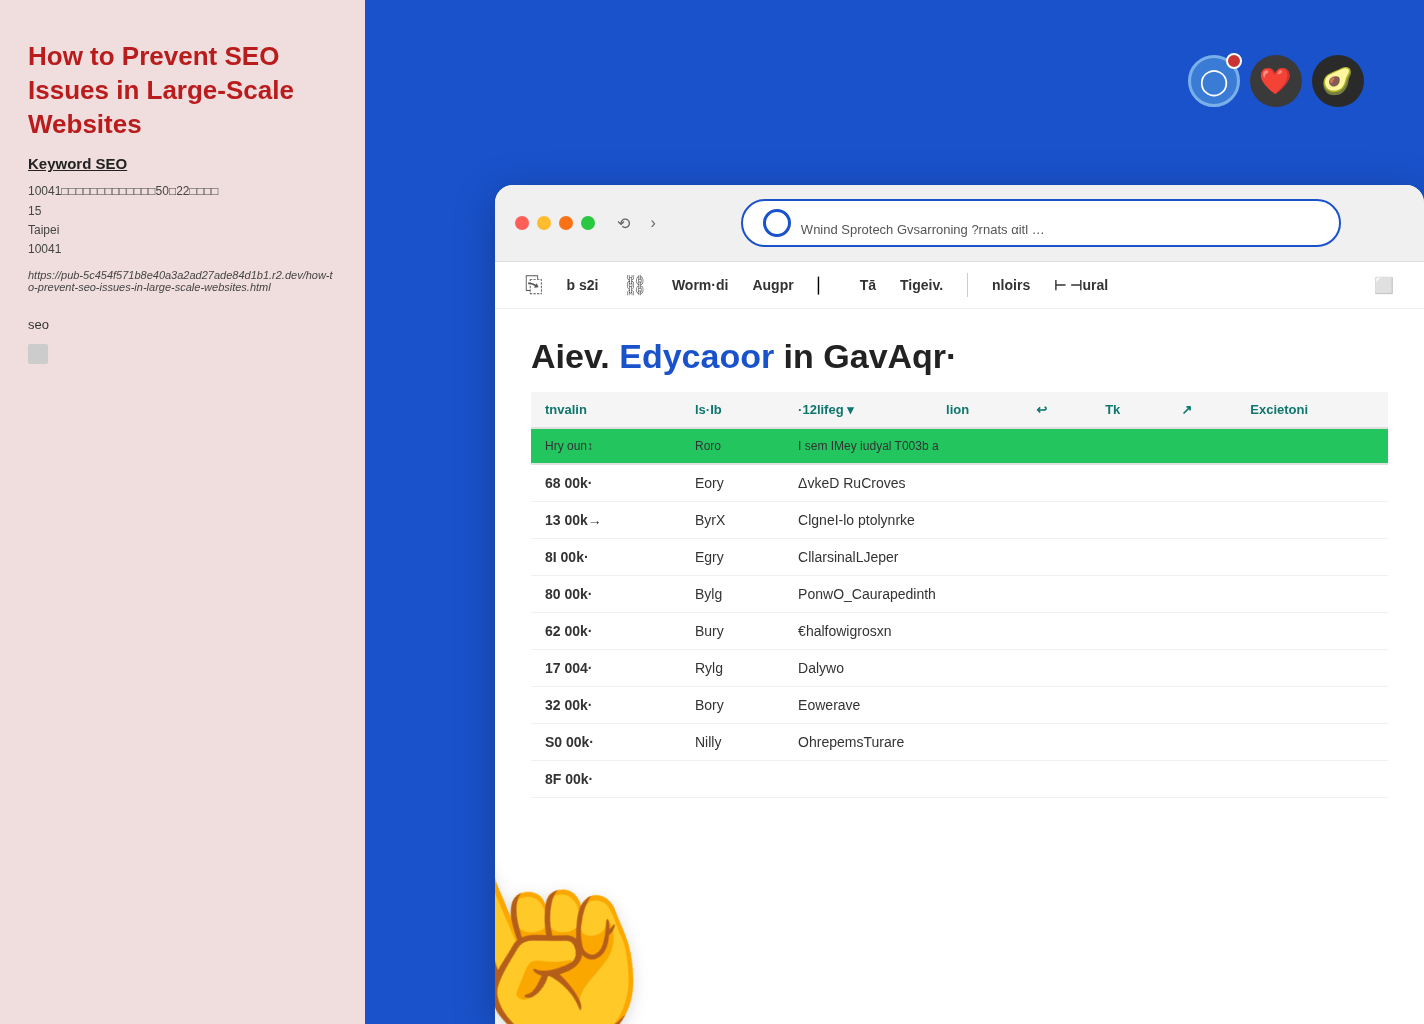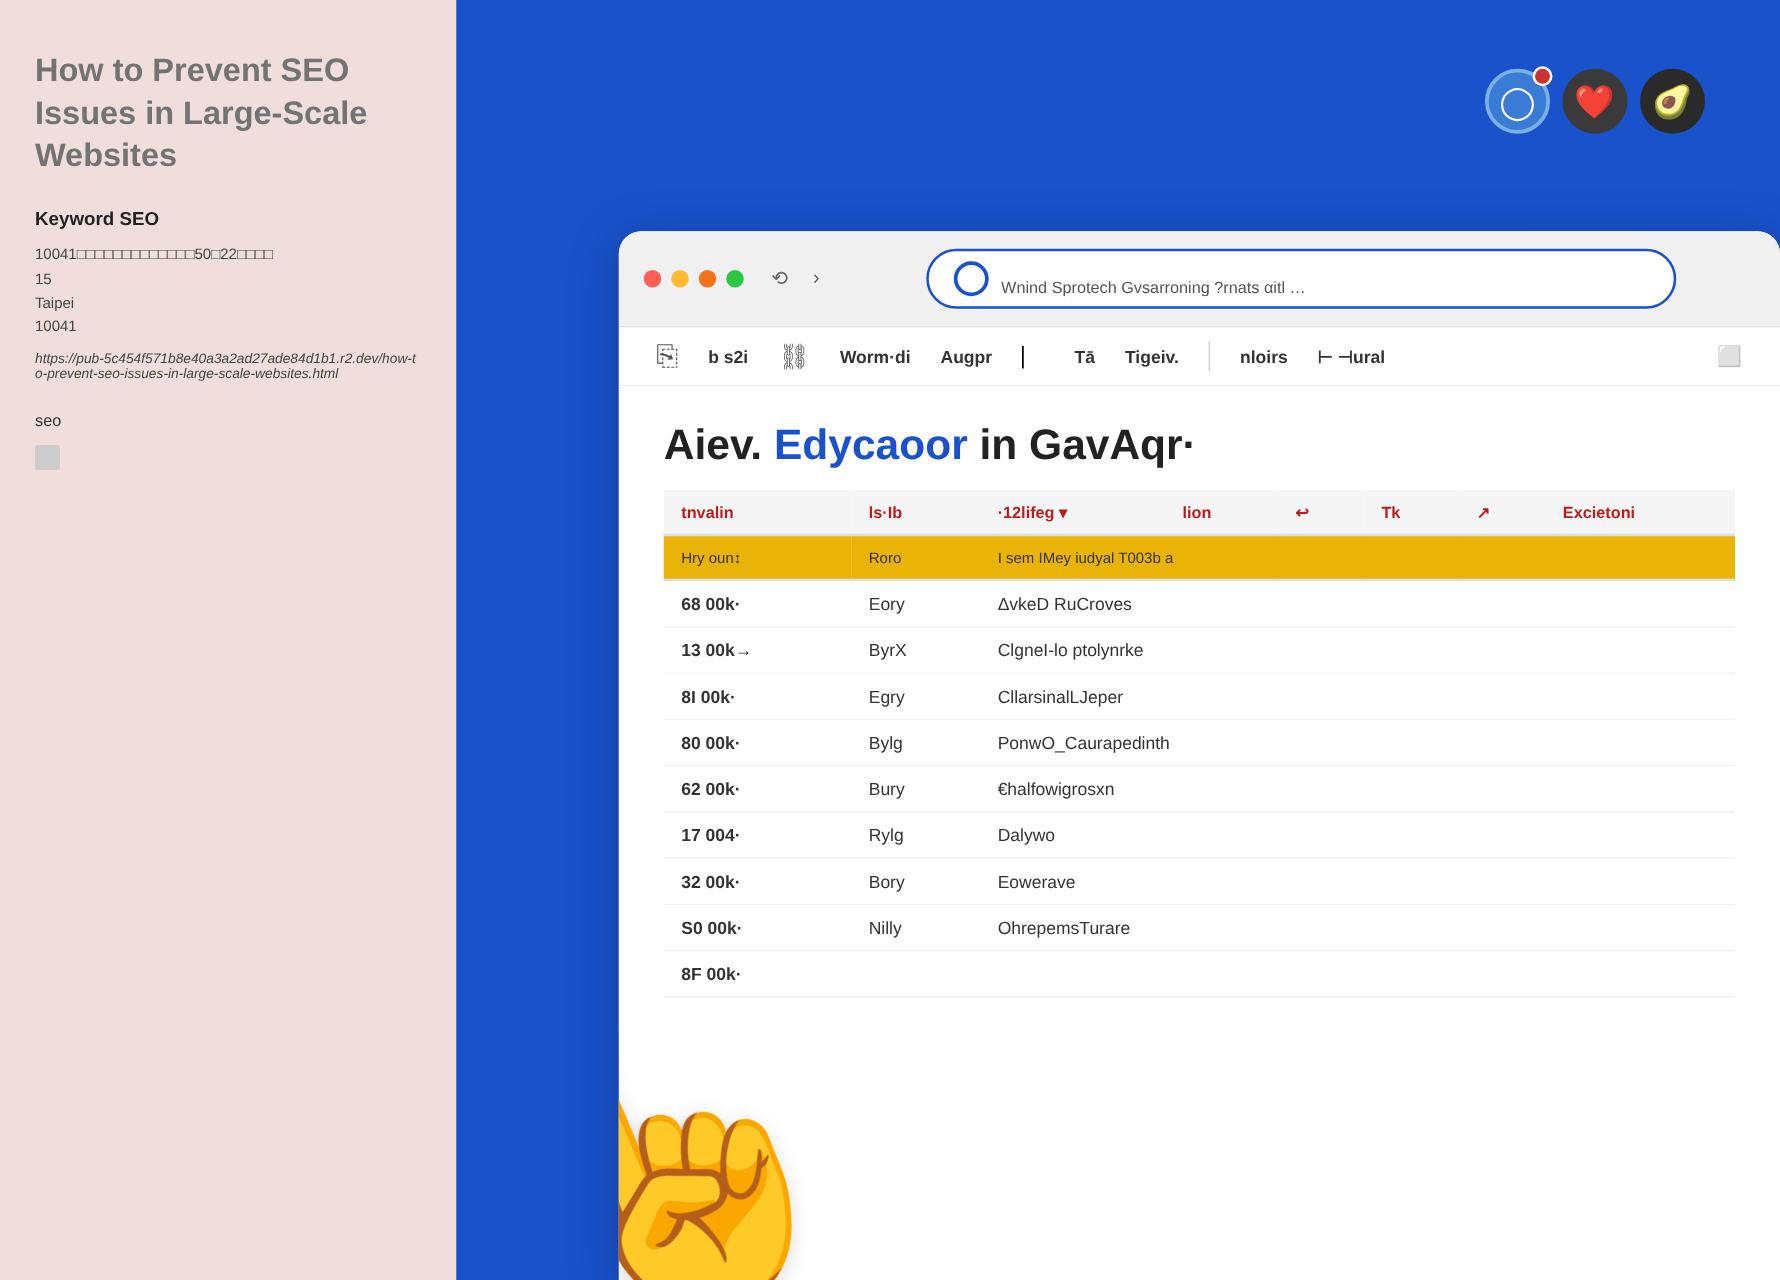--- a/index.html
+++ b/index.html
@@ -18,30 +18,31 @@
       background: #f0dede;
       padding: 40px 28px;
       display: flex;
       flex-direction: column;
       gap: 8px;
     }
 
     .sidebar-title {
       font-size: 26px;
       font-weight: 700;
-      color: #737373;
+      color: #b91c1c;
       line-height: 1.3;
-      margin-bottom: 14px;
+      margin-bottom: 2px;
     }
 
     .sidebar-subtitle {
       font-size: 15px;
       font-weight: 600;
       color: #222;
       margin-top: 4px;
+      text-decoration: underline;
     }
 
     .sidebar-meta {
       font-size: 12px;
       color: #444;
       line-height: 1.6;
       margin-top: 2px;
     }
 
     .sidebar-url {
@@ -206,21 +207,21 @@
 
     .data-table thead tr {
       background: #f5f5f5;
       border-bottom: 2px solid #e0e0e0;
     }
 
     .data-table th {
       padding: 10px 14px;
       text-align: left;
       font-weight: 600;
-      color: #b91c1c;
+      color: #0f766e;
       font-size: 13px;
     }
 
     .data-table td {
       padding: 10px 14px;
       border-bottom: 1px solid #f0f0f0;
       color: #333;
     }
 
     .value-bold { font-weight: 700; color: #111; }
@@ -332,21 +333,21 @@
           <tr>
             <th>tnvalin</th>
             <th>ls·Ib</th>
             <th>·12lifeg ▾</th>
             <th>lion</th>
             <th>↩</th>
             <th>Tk</th>
             <th>↗</th>
             <th>Excietoni</th>
           </tr>
-          <tr style="background:#eab308;font-size:12px;color:#888;">
+          <tr style="background:#22c55e;font-size:12px;color:#888;">
             <td>Hry oun↕</td>
             <td>Roro</td>
             <td colspan="6">I sem IMey iudyal  T003b a</td>
           </tr>
         </thead>
         <tbody>
           <tr class="table-row">
             <td class="value-bold">68 00k·</td>
             <td>Eory</td>
             <td colspan="6">ΔvkeD  RuCroves</td>

